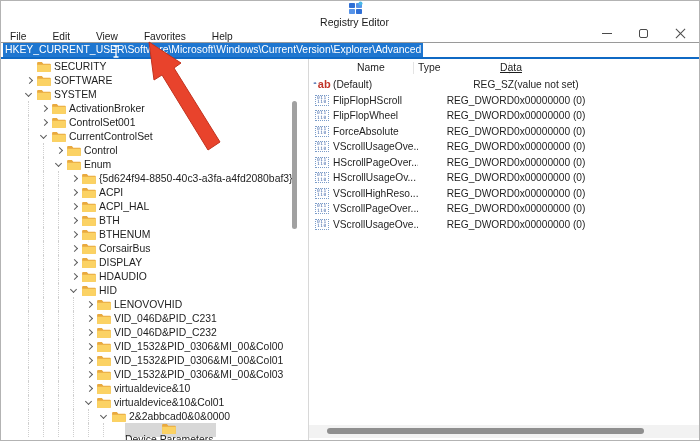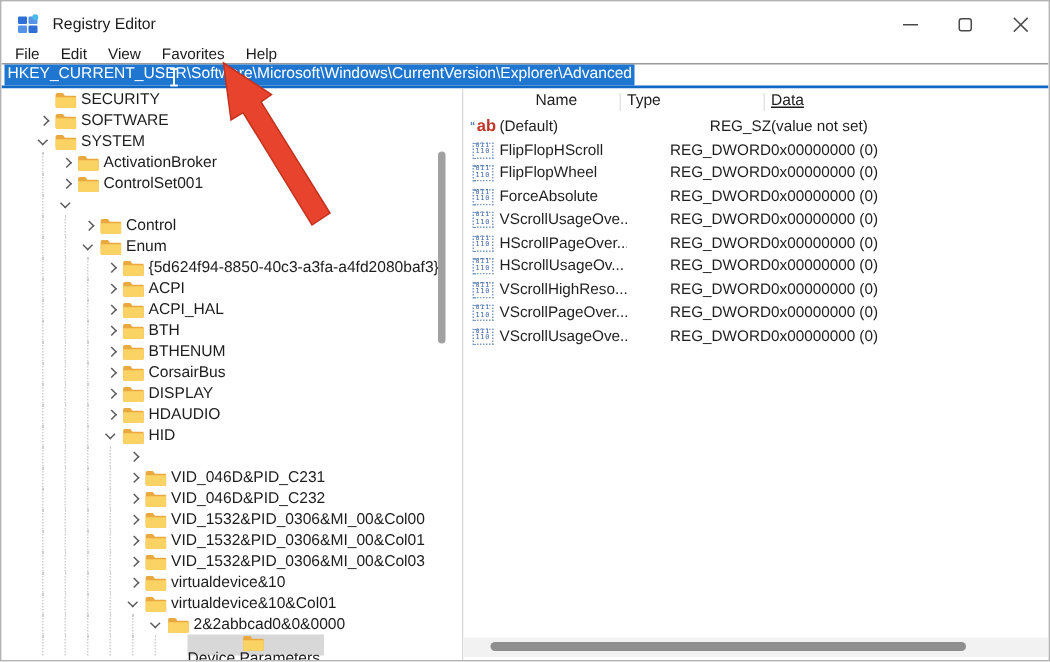--- a/index.html
+++ b/index.html
@@ -3,35 +3,35 @@
 <meta charset="utf-8">
 <style>
   * { margin:0; padding:0; box-sizing:border-box; }
   html,body { background:#e8e8e8; }
   body { font-family:"Liberation Sans","DejaVu Sans",sans-serif; }
   .window{
     position:relative; width:700px; height:441px; background:#fff;
     border:1px solid #b3b3b3; overflow:hidden;
   }
   
-  .titlebar{ height:30px; display:flex; align-items:center; background:#fff; }
+  .titlebar{ height:30px; display:flex; align-items:center; background:#fff;flex-direction:column; }
   .app-icon{ width:15px; height:15px; margin-left:10px; flex:none; }
   .title-text{ margin-left:9px; font-size:10.5px; color:#1b1b1b; }
   .win-controls{ margin-left:auto; display:flex; align-items:center; height:100%; }
   .win-btn{ width:37px; height:100%; display:flex; align-items:center; justify-content:center; }
   .glyph-min{ width:10px; height:1px; background:#4a4a4a; }
   .glyph-max{ width:9px; height:9px; border:1px solid #4a4a4a; border-radius:2px; }
   .glyph-close{ position:relative; width:11px; height:11px; }
   .glyph-close::before,.glyph-close::after{
     content:""; position:absolute; left:-1px; top:5px; width:13px; height:1px; background:#4a4a4a;
   }
   .glyph-close::before{ transform:rotate(45deg); }
   .glyph-close::after{ transform:rotate(-45deg); }
   
-  .menubar{ height:11px; display:flex; align-items:flex-end; padding-left:2px; background:#fff; }
+  .menubar{ height:11px; display:flex; align-items:flex-end; padding-left:2px; background:#fff;gap:12px; }
   .menu-item{ font-size:10.2px; line-height:11px; color:#1b1b1b; padding:0 7px; }
   
   .addressbar{
     height:17px; border-top:1px solid #9a9a9a; border-bottom:2px solid #0f69c4;
     background:#fff; display:flex; align-items:center; padding-left:2px; position:relative;
   }
   .addr-sel{
     display:inline-block; background:#1e76d0; color:#fff; font-size:10.4px;
     line-height:14px; padding:0 2px; white-space:nowrap;
   }
@@ -52,21 +52,21 @@
   }
   .tree-content{ display:flex; align-items:center; height:14px; padding:0 3px 0 0; }
   .tree-content.selected{ background:#d8d8d8;flex-direction:column; }
   .folder{ width:15px; height:11px; margin:0 3px 0 1px; flex:none; display:flex; }
   .tree-label{ font-size:10.4px; color:#1d1d1d; }
   .vscroll-thumb{ position:absolute; left:291px; top:42px; width:5px; height:128px; background:#a1a1a1; border-radius:2.5px; }
   
   .right-pane{ flex:1; position:relative; background:#fff; overflow:hidden; }
   .cols-header{ height:18px; position:relative; }
   .col-label{ position:absolute; top:3px; font-size:10.4px; color:#1d1d1d; }
-  .col-name{ left:11px;padding-left:37px; } .col-type{ left:109px; } .col-data{ left:205px;text-decoration:underline; }
+  .col-name{ left:11px;padding-left:37px; } .col-type{ left:109px; } .col-data{ left:191px;text-decoration:underline; }
   .col-sep{ position:absolute; top:3px; width:1px; height:12px; background:#e4e4e4; }
   .sep1{ left:104px; } .sep2{ left:200px; }
   .vrow{ height:15.5px; display:flex; align-items:center; }
   .c-name{ width:109px; flex:none; display:flex; align-items:center; padding-left:6px; overflow:hidden; white-space:nowrap; }
   .c-name .label{ font-size:10.2px; color:#1f1f1f; margin-left:4px; }
   .c-type{ width:96px; flex:none; font-size:10.2px; color:#1f1f1f;text-align:right; }
   .c-data{ flex:1; font-size:10.2px; color:#1f1f1f; }
   .vicon{ width:14px; height:11px; flex:none; display:flex; }
   .vicon-ab{ align-items:center; justify-content:center; color:#c23529; font-size:11px; font-weight:bold; line-height:11px; }
   .vicon-ab::before{ content:'\201C'; color:#3a62a8; font-size:7px; margin-right:1px; }
@@ -180,20 +180,29 @@
                   <path d="M1 2.2 q0-1.2 1.2-1.2 h4 l1.6 2 H15 q1 0 1 1 v6.8 q0 1.2-1.2 1.2 H2.2 q-1.2 0-1.2-1.2 z" fill="#e9a93f"></path>
                   <path d="M1 4.2 h15 v6.6 q0 1.2-1.2 1.2 H2.2 q-1.2 0-1.2-1.2 z" fill="#fbd264"></path>
                 </svg>
               </span>
               <span class="tree-label">ControlSet001</span>
             </span>
           </div>
           <div class="tree-row">
             <span class="guide"></span>
             <span class="chev chev-down"></span>
+            <span class="tree-content">
+              <span class="folder">
+                <svg width="15" height="11" viewBox="0 0 16 12">
+                  <path d="M1 2.2 q0-1.2 1.2-1.2 h4 l1.6 2 H15 q1 0 1 1 v6.8 q0 1.2-1.2 1.2 H2.2 q-1.2 0-1.2-1.2 z" fill="#e9a93f"></path>
+                  <path d="M1 4.2 h15 v6.6 q0 1.2-1.2 1.2 H2.2 q-1.2 0-1.2-1.2 z" fill="#fbd264"></path>
+                </svg>
+              </span>
+              <span class="tree-label">CurrentControlSet</span>
+            </span>
           </div>
           <div class="tree-row">
             <span class="guide"></span>
             <span class="guide"></span>
             <span class="chev chev-right"></span>
             <span class="tree-content">
               <span class="folder">
                 <svg width="15" height="11" viewBox="0 0 16 12">
                   <path d="M1 2.2 q0-1.2 1.2-1.2 h4 l1.6 2 H15 q1 0 1 1 v6.8 q0 1.2-1.2 1.2 H2.2 q-1.2 0-1.2-1.2 z" fill="#e9a93f"></path>
                   <path d="M1 4.2 h15 v6.6 q0 1.2-1.2 1.2 H2.2 q-1.2 0-1.2-1.2 z" fill="#fbd264"></path>
@@ -350,20 +359,29 @@
               </span>
               <span class="tree-label">HID</span>
             </span>
           </div>
           <div class="tree-row">
             <span class="guide"></span>
             <span class="guide"></span>
             <span class="guide"></span>
             <span class="guide"></span>
             <span class="chev chev-right"></span>
+            <span class="tree-content">
+              <span class="folder">
+                <svg width="15" height="11" viewBox="0 0 16 12">
+                  <path d="M1 2.2 q0-1.2 1.2-1.2 h4 l1.6 2 H15 q1 0 1 1 v6.8 q0 1.2-1.2 1.2 H2.2 q-1.2 0-1.2-1.2 z" fill="#e9a93f"></path>
+                  <path d="M1 4.2 h15 v6.6 q0 1.2-1.2 1.2 H2.2 q-1.2 0-1.2-1.2 z" fill="#fbd264"></path>
+                </svg>
+              </span>
+              <span class="tree-label">LENOVOVHID</span>
+            </span>
           </div>
           <div class="tree-row">
             <span class="guide"></span>
             <span class="guide"></span>
             <span class="guide"></span>
             <span class="guide"></span>
             <span class="chev chev-right"></span>
             <span class="tree-content">
               <span class="folder">
                 <svg width="15" height="11" viewBox="0 0 16 12">

